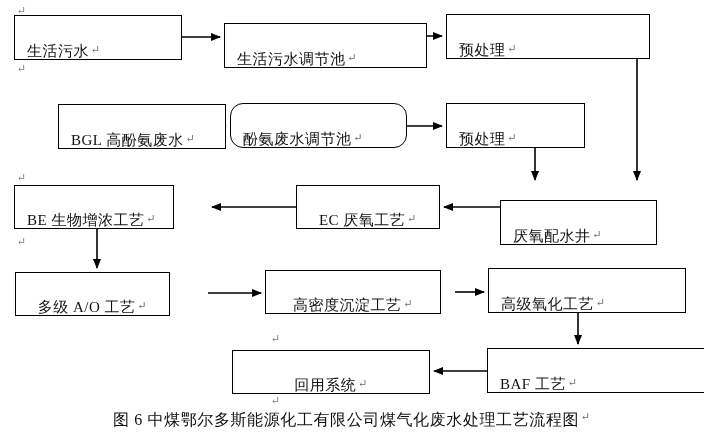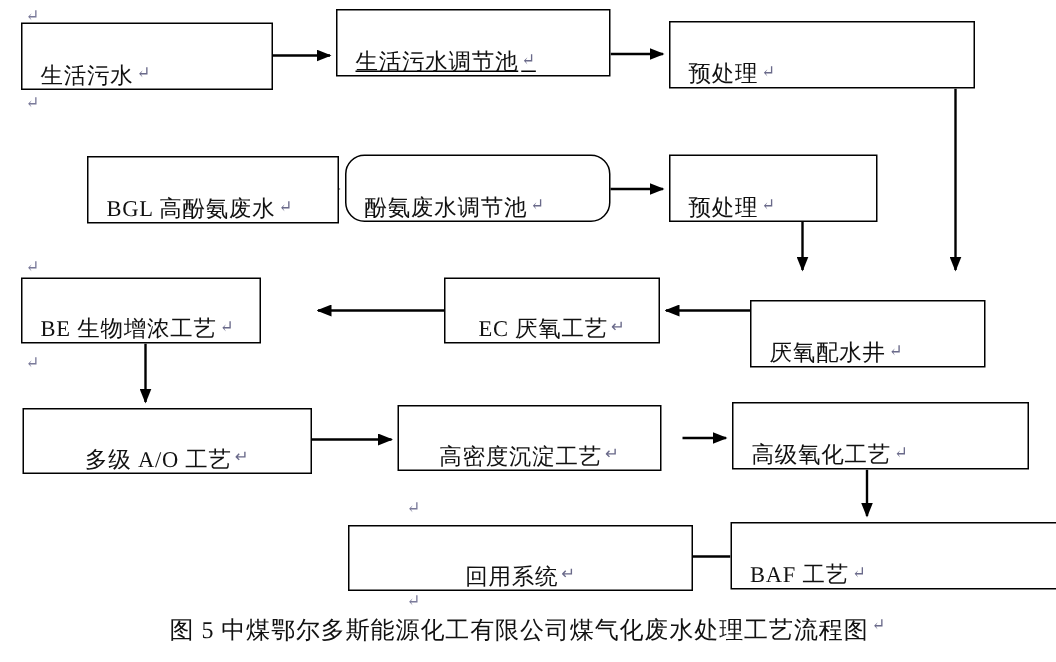--- a/index.html
+++ b/index.html
@@ -36,21 +36,21 @@
   }
   .node .label {
     font-size: 15px;
     line-height: 1.1;
     color: #111111;
     white-space: nowrap;
     letter-spacing: 0.5px;
   }
   .node.left .label { padding-left: 12px; }
   .node.center { justify-content: center; }
-  .node.center .label { padding-left: 0; font-family: Liberation Serif, serif; }
+  .node.center .label { padding-left: 0; }
   .pilcrow {
     font-size: 11px;
     color: #6a6a8a;
     margin-left: 2px;
     vertical-align: top;
   }
   .stray-pilcrow {
     position: absolute;
     font-size: 11px;
     color: #7a7a9a;
@@ -93,21 +93,21 @@
         <path d="M 455,292 L 484,292" marker-end="url(#ah)"></path>
         <path d="M 578,313 L 578,344" marker-end="url(#ah)"></path>
         <path d="M 487,371 L 434,371" marker-end="url(#ah)"></path>
       </g>
   </svg>
 
   <div id="node-layer">
       <div class="node left" style="left: 14px; top: 15px; width: 168px; height: 45px;">
         <span class="label">生活污水<span class="pilcrow">↵</span></span>
       </div>
-      <div class="node left" style="left: 224px; top: 6px; width: 183px; height: 45px; text-decoration: underline;">
+      <div class="node left" style="left: 224px; top: 23px; width: 203px; height: 45px;">
         <span class="label">生活污水调节池<span class="pilcrow">↵</span></span>
       </div>
       <div class="node left" style="left: 446px; top: 14px; width: 204px; height: 45px;">
         <span class="label">预处理<span class="pilcrow">↵</span></span>
       </div>
       <div class="node left" style="left: 14px; top: 104px; width: 168px; height: 45px; margin-left: 44px;">
         <span class="label">BGL 高酚氨废水<span class="pilcrow">↵</span></span>
       </div>
       <div class="node left" style="left: 230px; top: 103px; width: 177px; height: 45px; border-radius: 13px;">
         <span class="label">酚氨废水调节池<span class="pilcrow">↵</span></span>
@@ -117,42 +117,42 @@
       </div>
       <div class="node left" style="left: 14px; top: 185px; width: 160px; height: 44px;">
         <span class="label">BE 生物增浓工艺<span class="pilcrow">↵</span></span>
       </div>
       <div class="node center" style="left: 296px; top: 185px; width: 144px; height: 44px;">
         <span class="label">EC 厌氧工艺<span class="pilcrow">↵</span></span>
       </div>
       <div class="node left" style="left: 500px; top: 200px; width: 157px; height: 45px;">
         <span class="label">厌氧配水井<span class="pilcrow">↵</span></span>
       </div>
-      <div class="node center" style="left: 15px; top: 272px; width: 193px; height: 44px;">
+      <div class="node center" style="left: 15px; top: 272px; width: 155px; height: 44px;">
         <span class="label">多级 A/O 工艺<span class="pilcrow">↵</span></span>
       </div>
       <div class="node center" style="left: 265px; top: 270px; width: 176px; height: 44px;">
         <span class="label">高密度沉淀工艺<span class="pilcrow">↵</span></span>
       </div>
       <div class="node left" style="left: 488px; top: 268px; width: 198px; height: 45px;">
         <span class="label">高级氧化工艺<span class="pilcrow">↵</span></span>
       </div>
-      <div class="node center" style="left: 232px; top: 350px; width: 230px; height: 44px;">
+      <div class="node center" style="left: 232px; top: 350px; width: 198px; height: 44px;">
         <span class="label">回用系统<span class="pilcrow">↵</span></span>
       </div>
       <div class="node left" style="left: 487px; top: 348px; width: 240px; height: 45px;">
         <span class="label">BAF 工艺<span class="pilcrow">↵</span></span>
       </div>
     </div>
   <div id="stray-layer">
       <span class="stray-pilcrow" style="left: 17px; top: 4px;">↵</span>
       <span class="stray-pilcrow" style="left: 17px; top: 62px;">↵</span>
       <span class="stray-pilcrow" style="left: 17px; top: 171px;">↵</span>
       <span class="stray-pilcrow" style="left: 17px; top: 235px;">↵</span>
       <span class="stray-pilcrow" style="left: 271px; top: 332px;">↵</span>
       <span class="stray-pilcrow" style="left: 271px; top: 394px;">↵</span>
     </div>
 
   <div id="caption">
-    <span>图 5  中煤鄂尔多斯能源化工有限公司煤气化废水处理工艺流程图</span><span class="pilcrow">↵</span>
+    <span>图 6  中煤鄂尔多斯能源化工有限公司煤气化废水处理工艺流程图</span><span class="pilcrow">↵</span>
   </div>
 
 </div>
 
 </body></html>

